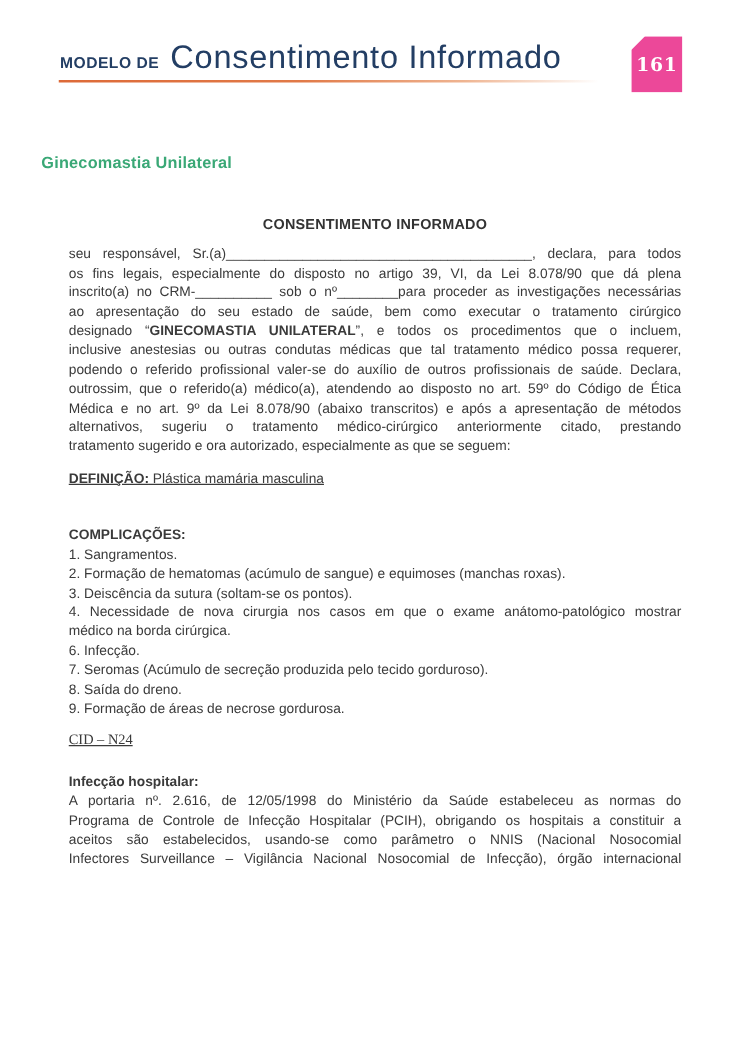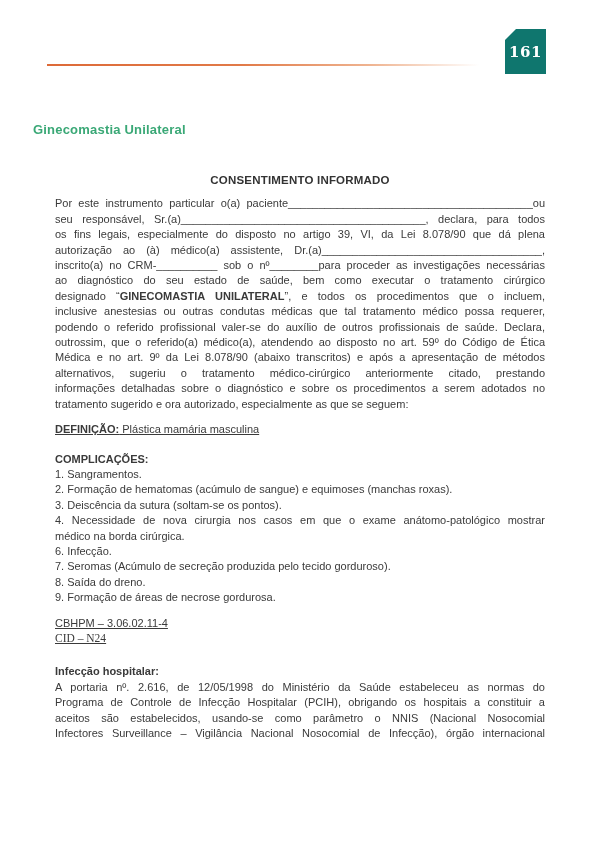--- a/index.html
+++ b/index.html
@@ -10,72 +10,73 @@
   
   .header{position:absolute;left:48px;top:30px;display:flex;align-items:baseline;gap:9px;}
   .kicker{font-size:12.5px;font-weight:bold;letter-spacing:.4px;color:#233e64;}
   .big-title{font-size:26px;font-weight:400;letter-spacing:.6px;color:#233e64;}
   .accent-rule{
     position:absolute;left:47px;top:64px;width:432px;height:2px;
     background:linear-gradient(to right,#dd6a38 0%,#e17a48 45%,#efb491 75%,rgba(255,255,255,0) 100%);
   }
   .page-badge{
     position:absolute;left:505px;top:29px;width:41px;height:45px;
-    background:#0f766e;
+    background:#ec4899;
     clip-path:polygon(11px 0,100% 0,100% 100%,0 100%,0 11px);
     display:flex;align-items:center;justify-content:center;
   }
   .page-badge span{
     color:#ffffff;font-family:"DejaVu Serif", serif;font-weight:bold;font-size:15px;letter-spacing:.5px;
   }
   
   .subtitle{position:absolute;left:33px;top:122px;font-size:13px;font-weight:bold;color:#3aa876;letter-spacing:.2px;}
   
   .content{position:absolute;left:55px;top:173px;width:490px;font-size:11px;line-height:15.4px;}
   .doc-title{text-align:center;font-weight:bold;font-size:11.5px;letter-spacing:.2px;margin-bottom:8px;color:#333333;}
   .block{margin:0;}
   .mt-s{margin-top:10px;text-decoration:underline;}
-  .mt-m{margin-top:14px;}
+  .mt-m{margin-top:30px;}
   .mt-l{margin-top:18px;}
   .line{min-height:15.4px;white-space:normal;}
   .line.j{text-align:justify;text-align-last:justify;}
   .line .b{font-weight:bold;}
   .line.serif{font-family:"Liberation Serif", serif;font-size:11.5px;}
 </style>
 </head>
 <body>
 
 <div class="page">
 
+  <div class="header">
+    <span class="kicker">MODELO DE</span>
+    <span class="big-title">Consentimento Informado</span>
+  </div>
 
   <div class="page-badge">
     <span>161</span>
   </div>
 
   <div class="accent-rule"></div>
 
   <div class="subtitle">Ginecomastia Unilateral</div>
 
   <div class="content">
     <div class="doc-title">CONSENTIMENTO INFORMADO</div>
 
     <div class="block">
-        <div class="line j"><span>Por este instrumento particular o(a) paciente________________________________________ou</span></div>
         <div class="line j"><span>seu responsável, Sr.(a)________________________________________, declara, para todos</span></div>
         <div class="line j"><span>os fins legais, especialmente do disposto no artigo 39, VI, da Lei 8.078/90 que dá plena</span></div>
-        <div class="line j"><span>autorização ao (à) médico(a) assistente, Dr.(a)____________________________________,</span></div>
         <div class="line j"><span>inscrito(a) no CRM-__________ sob o nº________para proceder as investigações necessárias</span></div>
-        <div class="line j"><span>ao diagnóstico do seu estado de saúde, bem como executar o tratamento cirúrgico</span></div>
+        <div class="line j"><span>ao apresentação do seu estado de saúde, bem como executar o tratamento cirúrgico</span></div>
         <div class="line j"><span>designado “</span><span class="b">GINECOMASTIA UNILATERAL</span><span>”, e todos os procedimentos que o incluem,</span></div>
         <div class="line j"><span>inclusive anestesias ou outras condutas médicas que tal tratamento médico possa requerer,</span></div>
         <div class="line j"><span>podendo o referido profissional valer-se do auxílio de outros profissionais de saúde. Declara,</span></div>
         <div class="line j"><span>outrossim, que o referido(a) médico(a), atendendo ao disposto no art. 59º do Código de Ética</span></div>
         <div class="line j"><span>Médica e no art. 9º da Lei 8.078/90 (abaixo transcritos) e após a apresentação de métodos</span></div>
         <div class="line j"><span>alternativos, sugeriu o tratamento médico-cirúrgico anteriormente citado, prestando</span></div>
-        <div class="line j"><span>informações detalhadas sobre o diagnóstico e sobre os procedimentos a serem adotados no</span></div>
         <div class="line"><span>tratamento sugerido e ora autorizado, especialmente as que se seguem:</span></div>
       </div>
 
     <div class="block mt-s">
         <div class="line"><span class="b">DEFINIÇÃO:</span><span> Plástica mamária masculina</span></div>
       </div>
 
     <div class="block mt-m">
         <div class="line"><span class="b">COMPLICAÇÕES:</span></div>
         <div class="line"><span>1. Sangramentos.</span></div>
@@ -83,21 +84,20 @@
         <div class="line"><span>3. Deiscência da sutura (soltam-se os pontos).</span></div>
         <div class="line j"><span>4. Necessidade de nova cirurgia nos casos em que o exame anátomo-patológico mostrar</span></div>
         <div class="line"><span>médico na borda cirúrgica.</span></div>
         <div class="line"><span>6. Infecção.</span></div>
         <div class="line"><span>7. Seromas (Acúmulo de secreção produzida pelo tecido gorduroso).</span></div>
         <div class="line"><span>8. Saída do dreno.</span></div>
         <div class="line"><span>9. Formação de áreas de necrose gordurosa.</span></div>
       </div>
 
     <div class="block mt-s">
-        <div class="line"><span>CBHPM – 3.06.02.11-4</span></div>
         <div class="line serif"><span>CID – N24</span></div>
       </div>
 
     <div class="block mt-l">
         <div class="line"><span class="b">Infecção hospitalar:</span></div>
         <div class="line j"><span>A portaria nº. 2.616, de 12/05/1998 do Ministério da Saúde estabeleceu as normas do</span></div>
         <div class="line j"><span>Programa de Controle de Infecção Hospitalar (PCIH), obrigando os hospitais a constituir a</span></div>
         <div class="line j"><span>aceitos são estabelecidos, usando-se como parâmetro o NNIS (Nacional Nosocomial</span></div>
         <div class="line j"><span>Infectores Surveillance – Vigilância Nacional Nosocomial de Infecção), órgão internacional</span></div>
       </div>

